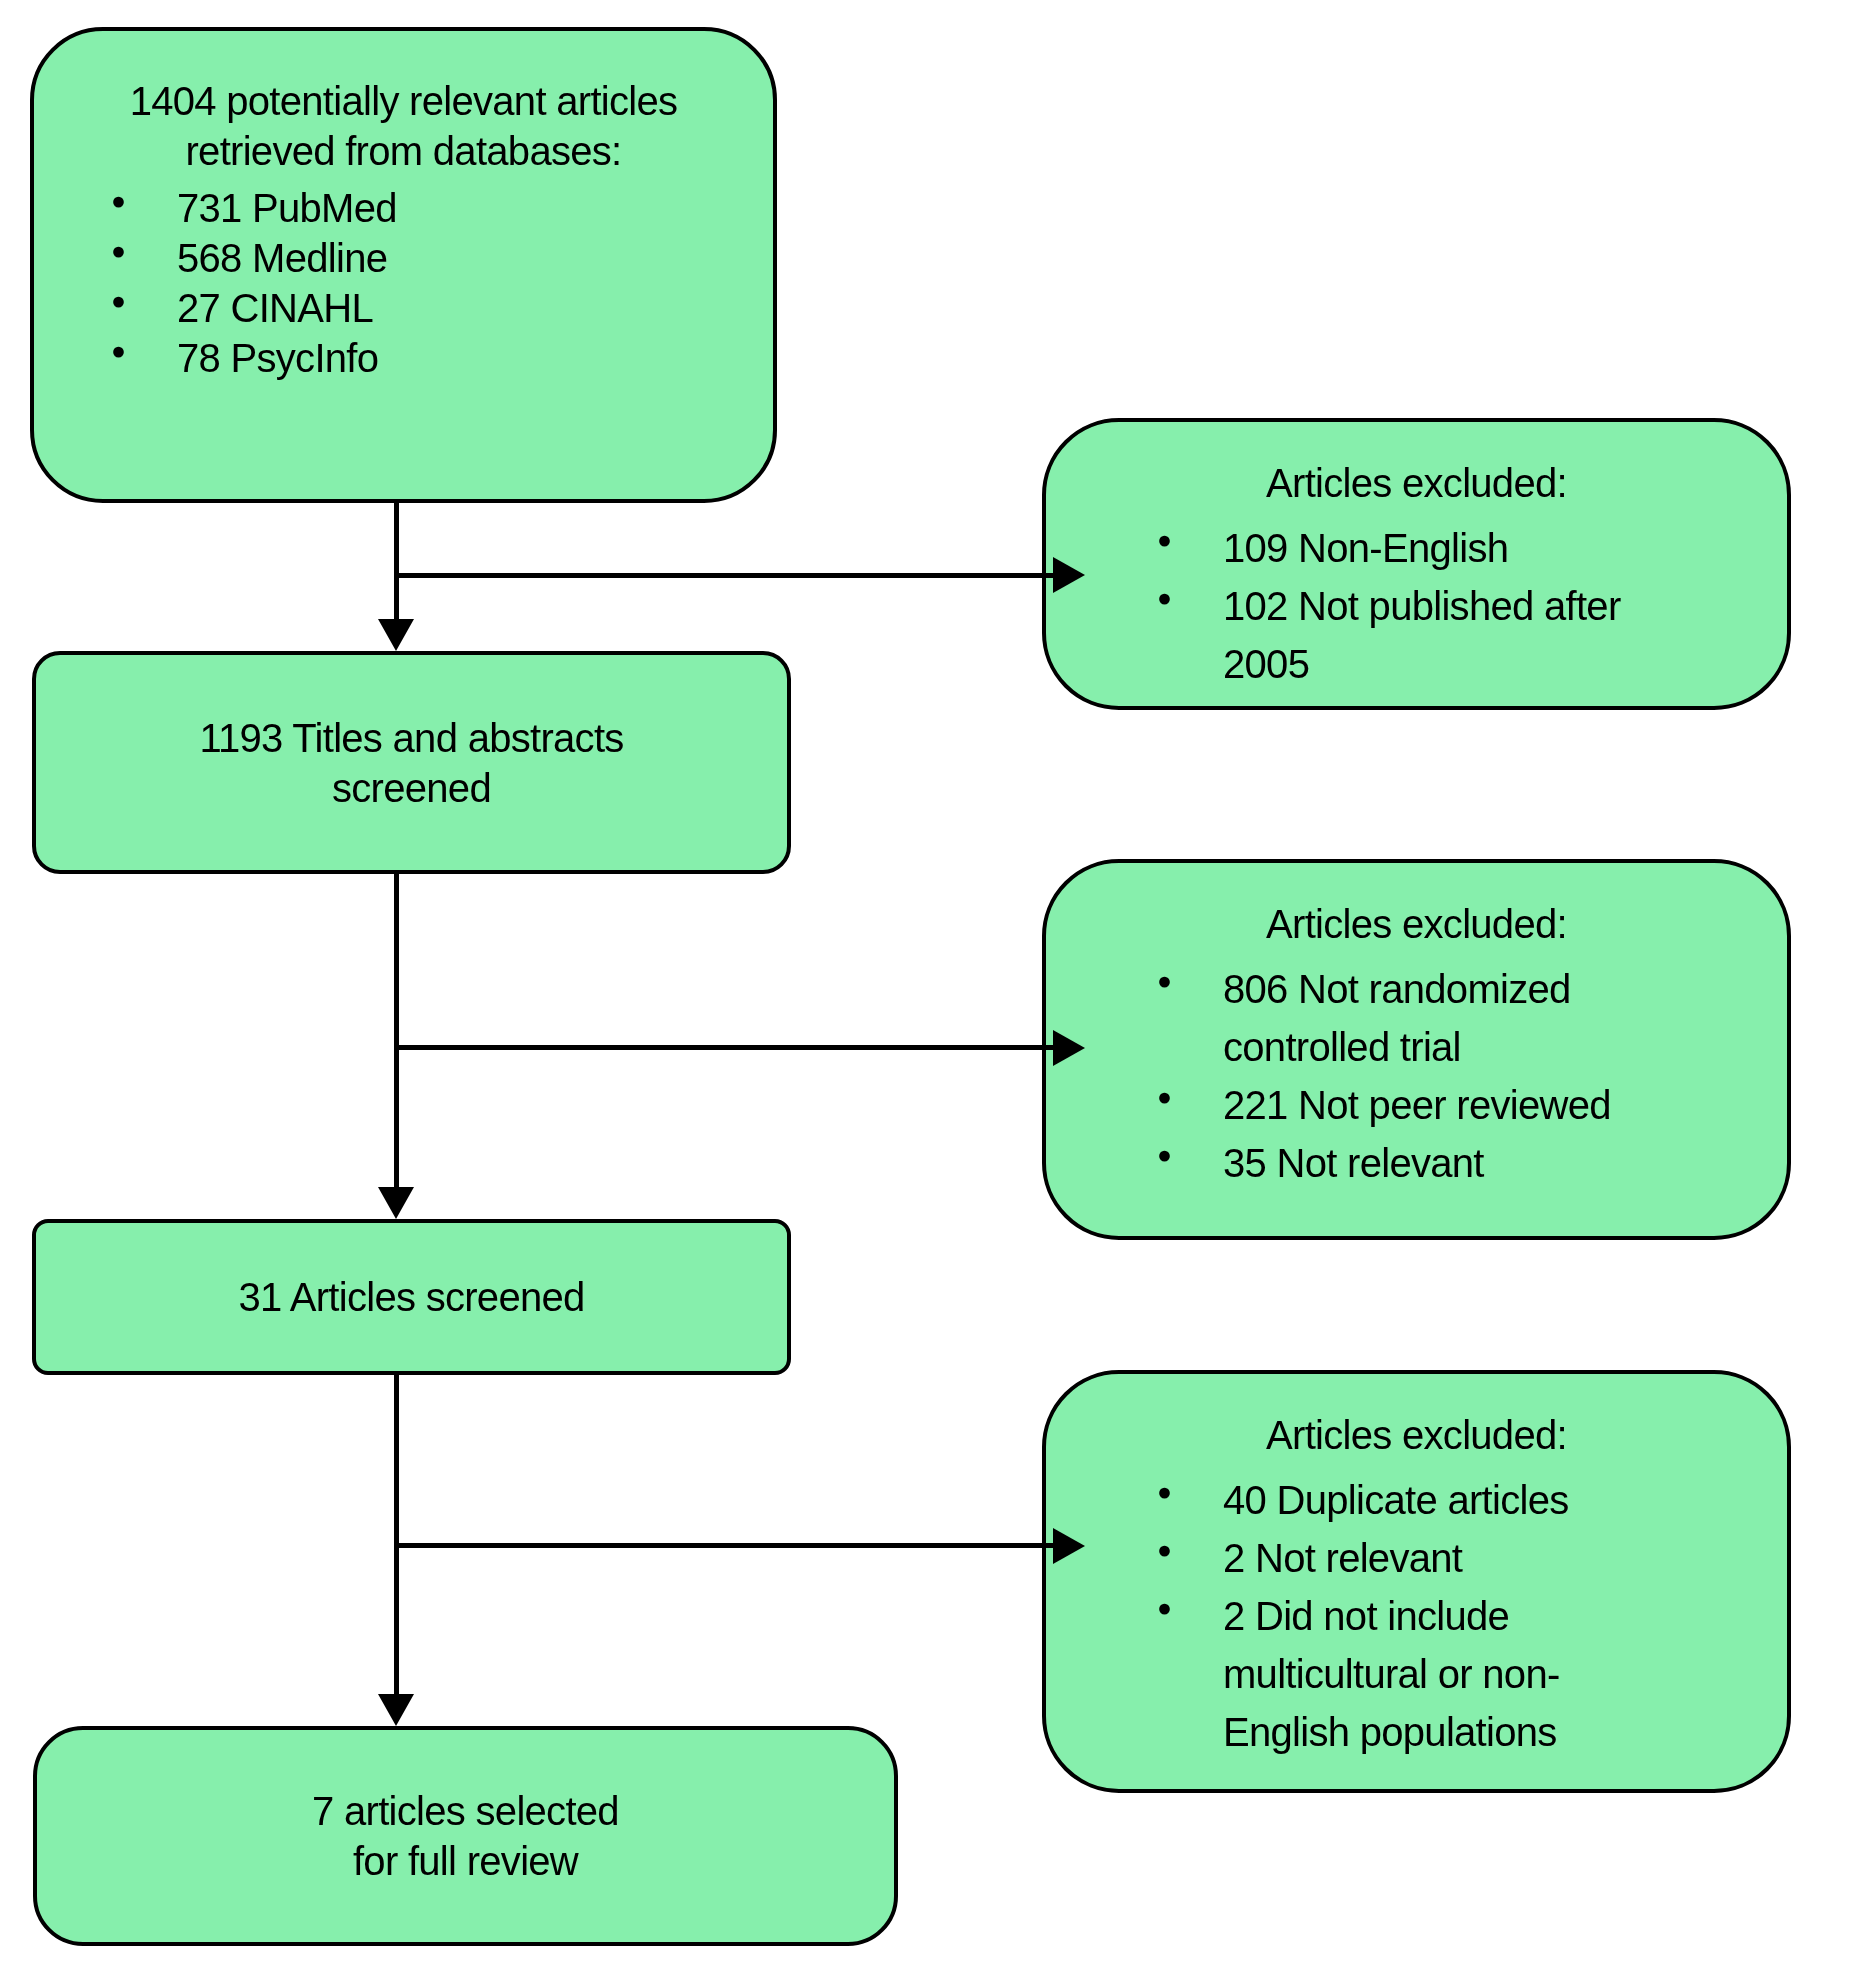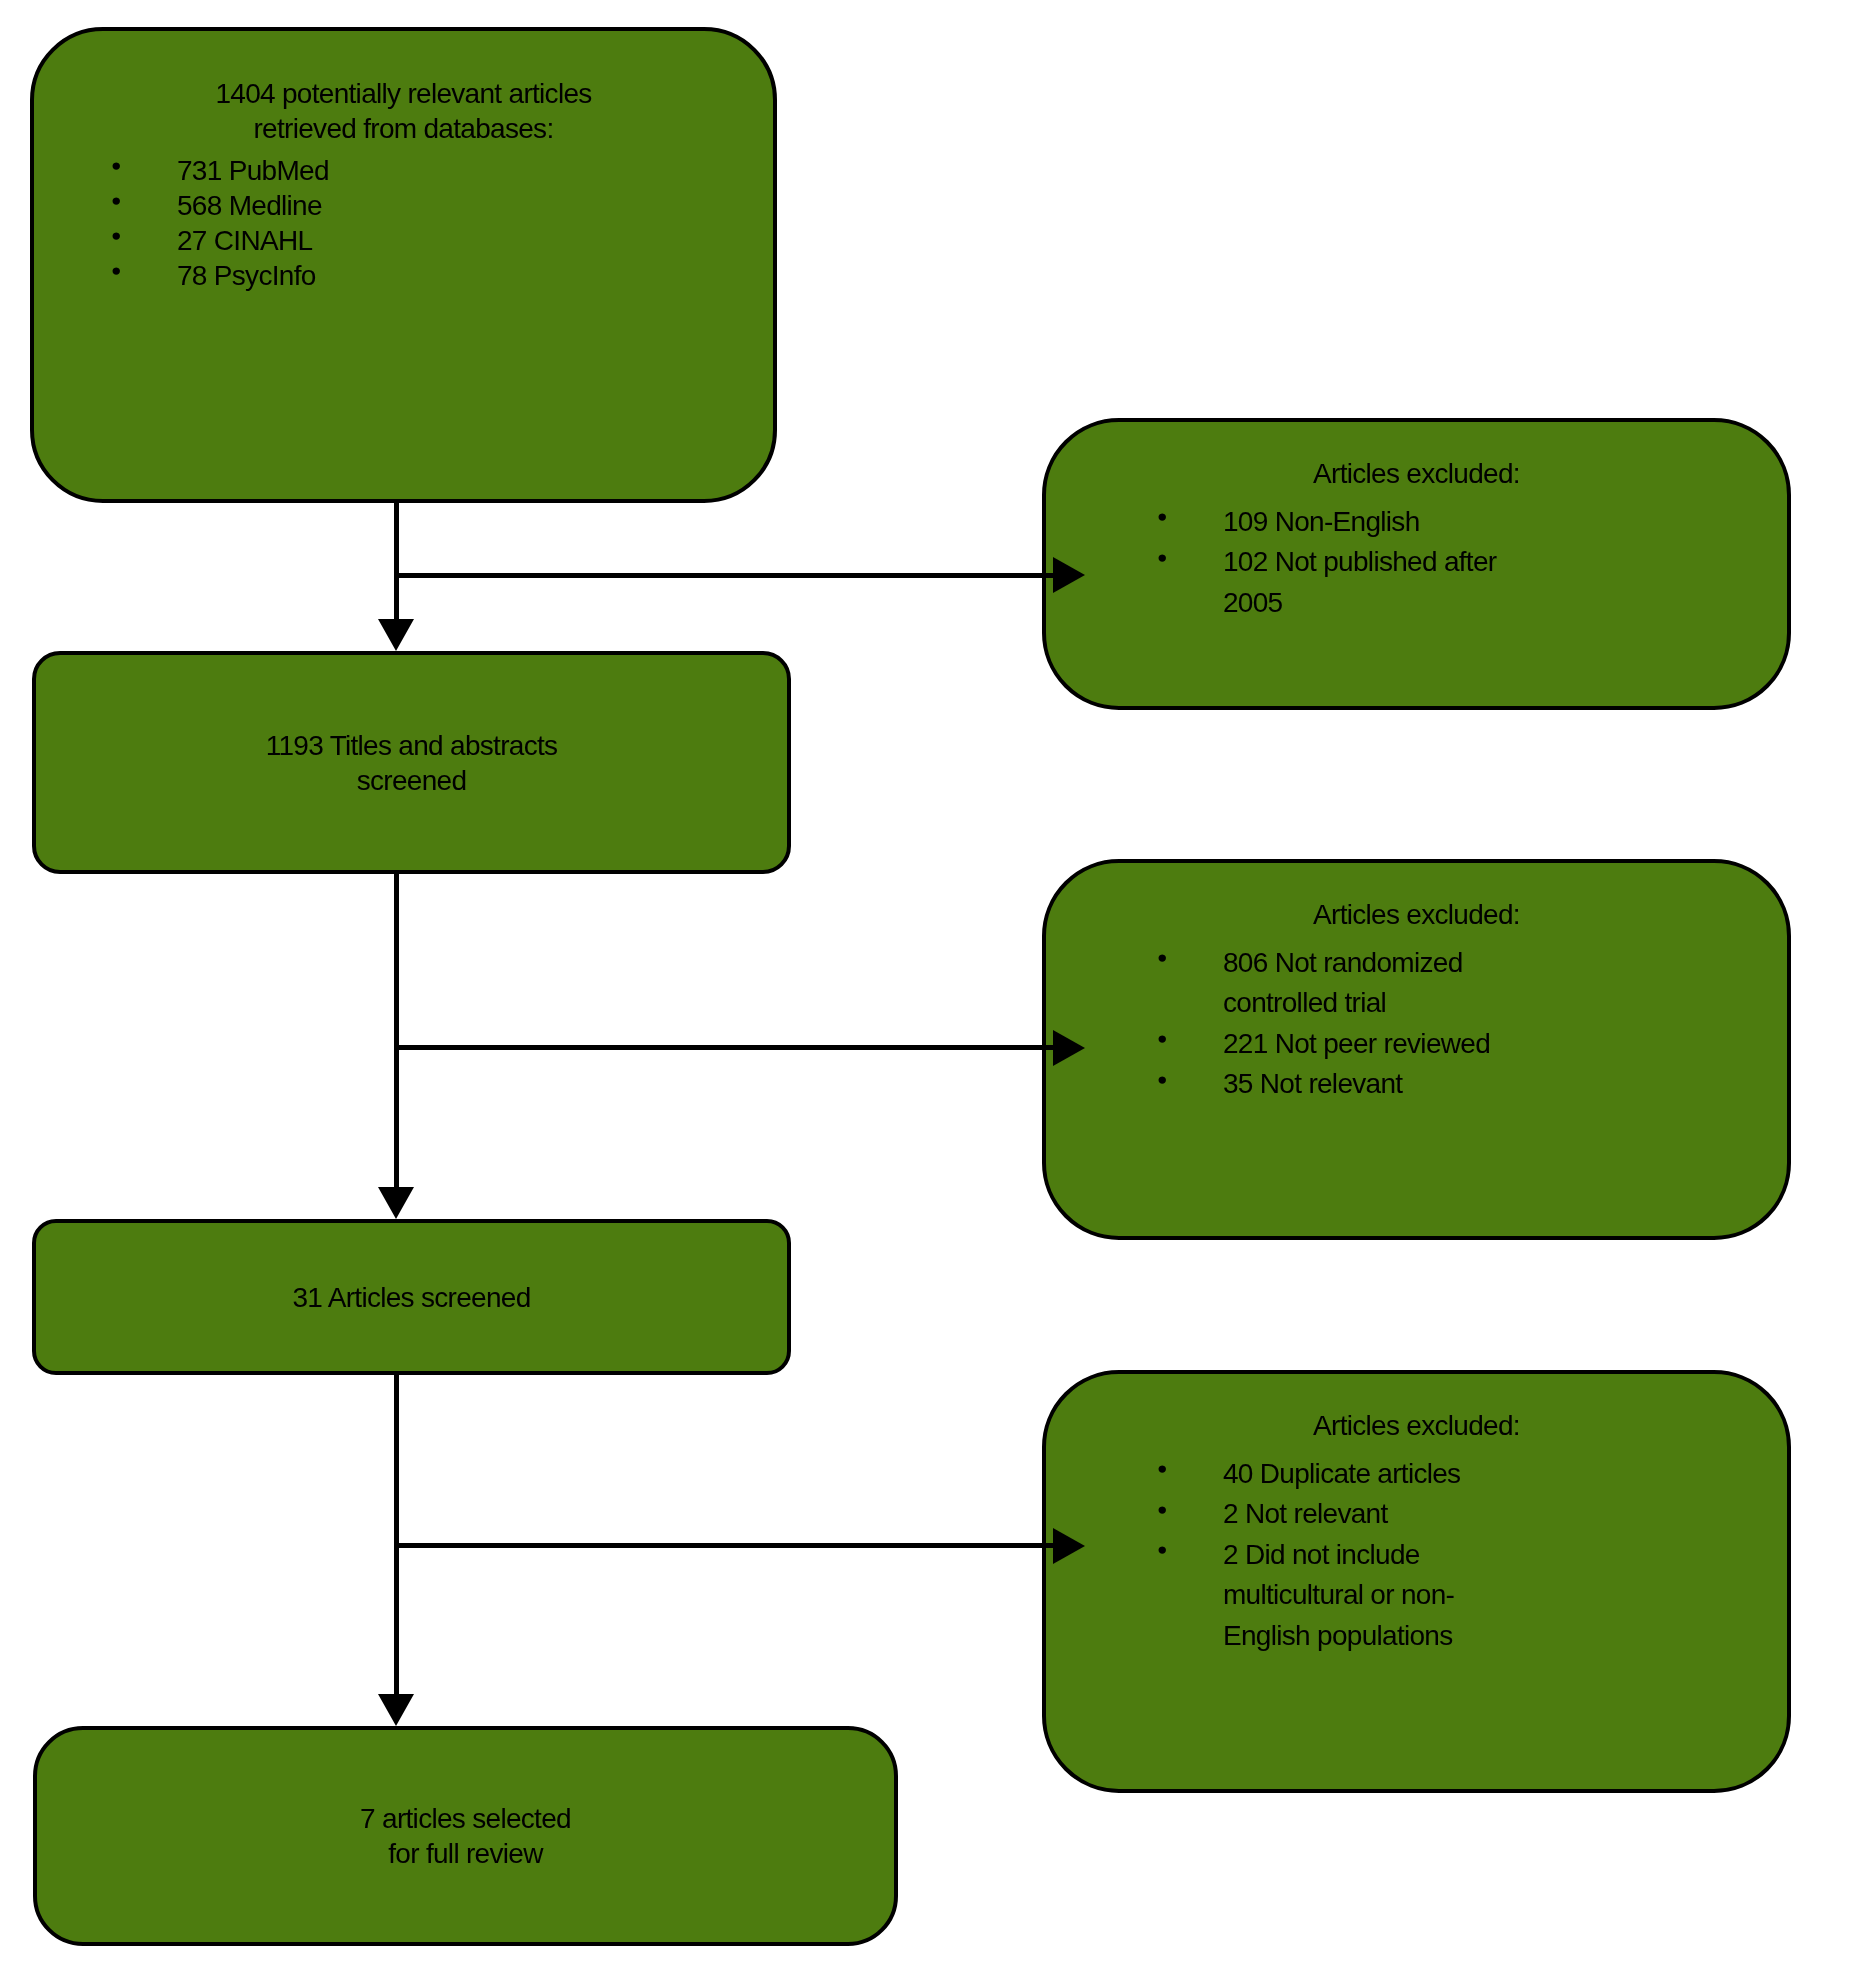--- a/index.html
+++ b/index.html
@@ -7,33 +7,33 @@
     position: relative;
     width: 1876px;
     height: 1965px;
     background: #ffffff;
     font-family: "Liberation Sans", sans-serif;
     color: #000000;
     letter-spacing: -0.7px;
   }
   .box {
     position: absolute;
-    background: #4d7c0f;
+    background: #86efac;
     border: 4.7px solid #000000;
     box-sizing: border-box;
-    font-size: 28px;
+    font-size: 40px;
   }
   .heading { white-space: pre-line; text-align: center; }
   .label   { white-space: pre-line; text-align: center; }
 
   
   .box-a { left: 30px;  top: 27px;   width: 747px; height: 476px; border-radius: 73px; padding-top: 45px; }
   .box-b { left: 32px;  top: 651px;  width: 759px; height: 223px; border-radius: 28px;
            display: flex; align-items: center; justify-content: center; }
-  .box-c { left: 32px;  top: 1219px; width: 759px; height: 156px; border-radius: 24px;
+  .box-c { left: 32px;  top: 1219px; width: 759px; height: 156px; border-radius: 16px;
            display: flex; align-items: center; justify-content: center; }
   .box-d { left: 33px;  top: 1726px; width: 865px; height: 220px; border-radius: 50px;
            display: flex; align-items: center; justify-content: center; }
   .box-a .heading, .box-b .label, .box-c .label, .box-d .label { line-height: 1.25; }
 
   
   .excl { left: 1042px; width: 749px; border-radius: 77px; padding-top: 32px; }
   .excl-1 { top: 418px;  height: 292px; }
   .excl-2 { top: 859px; height: 381px; }
   .excl-3 { top: 1370px; height: 423px; }

